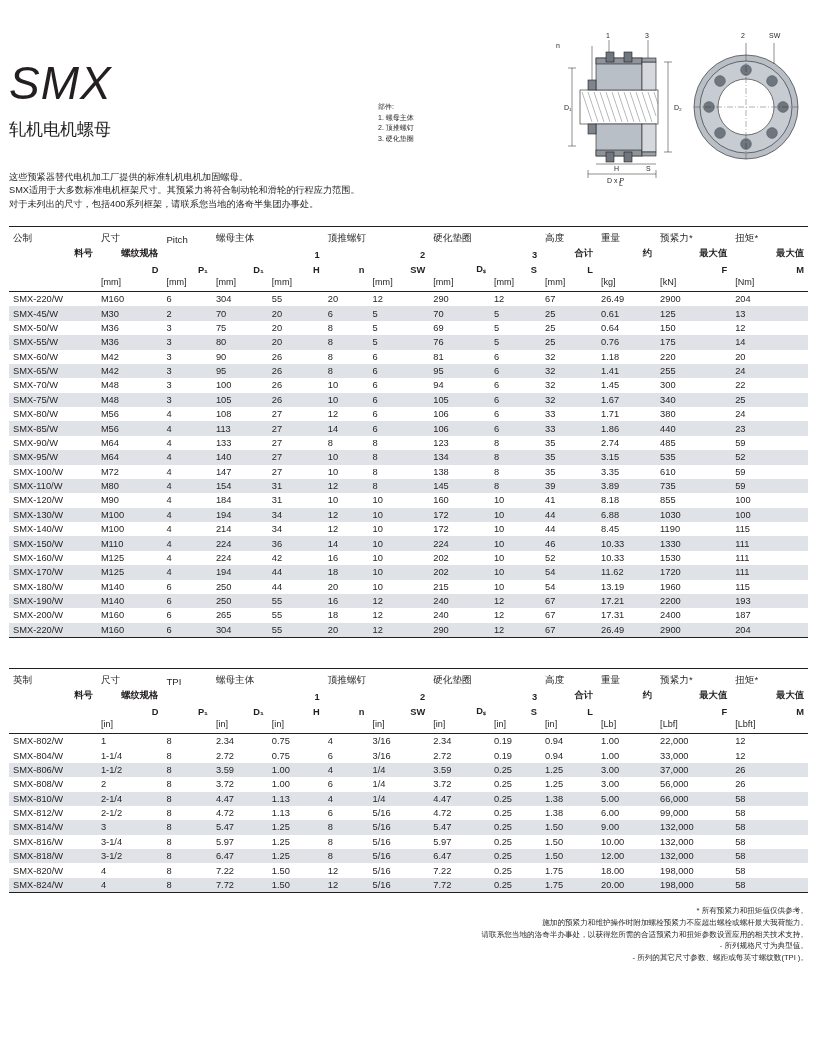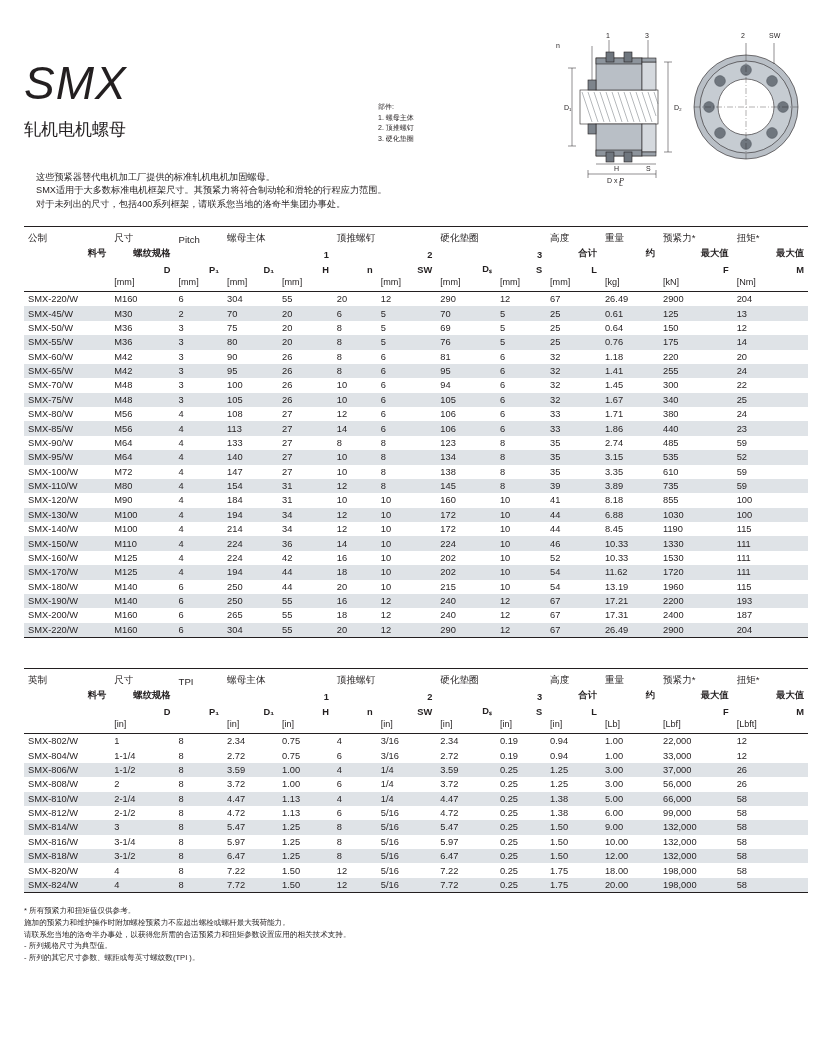--- a/index.html
+++ b/index.html
@@ -8,21 +8,21 @@
     width: 830px;
     background: #ffffff;
     font-family: "Liberation Sans", sans-serif;
     color: #231f20;
     -webkit-font-smoothing: antialiased;
   }
   .page {
     position: relative;
     width: 830px;
     min-height: 1064px;
-    padding: 28px 22px 10px 24px;
+    padding: 28px 22px 10px 9px;
   }
 
   
   .header {
     position: relative;
     height: 180px;
   }
   .title-block { position: absolute; left: 0; top: 32px; }
   .title-main {
     font-size: 46px;
@@ -33,21 +33,21 @@
     color: #231f20;
     line-height: 1;
   }
   .title-sub {
     font-size: 17px;
     margin-top: 12px;
     color: #231f20;
   }
   .intro {
     position: absolute;
-    left: 12px;
+    left: 0;
     top: 143px;
     font-size: 9.2px;
     line-height: 1.45;
     color: #231f20;
     width: 430px;
   }
 
   
   .drawings {
     position: absolute;
@@ -129,20 +129,21 @@
   col.c9 { width: 7.0%; }
   col.c10 { width: 7.4%; }
   col.c11 { width: 9.4%; }
   col.c12 { width: 9.6%; }
 
   .footnotes {
     margin-top: 12px;
     font-size: 7.6px;
     line-height: 1.55;
     color: #231f20;
+    text-align: right;
   }
   .footnotes div { white-space: nowrap; }
 </style>
 </head>
 <body>
 
 <div class="page">
 
   <div class="header">
 

